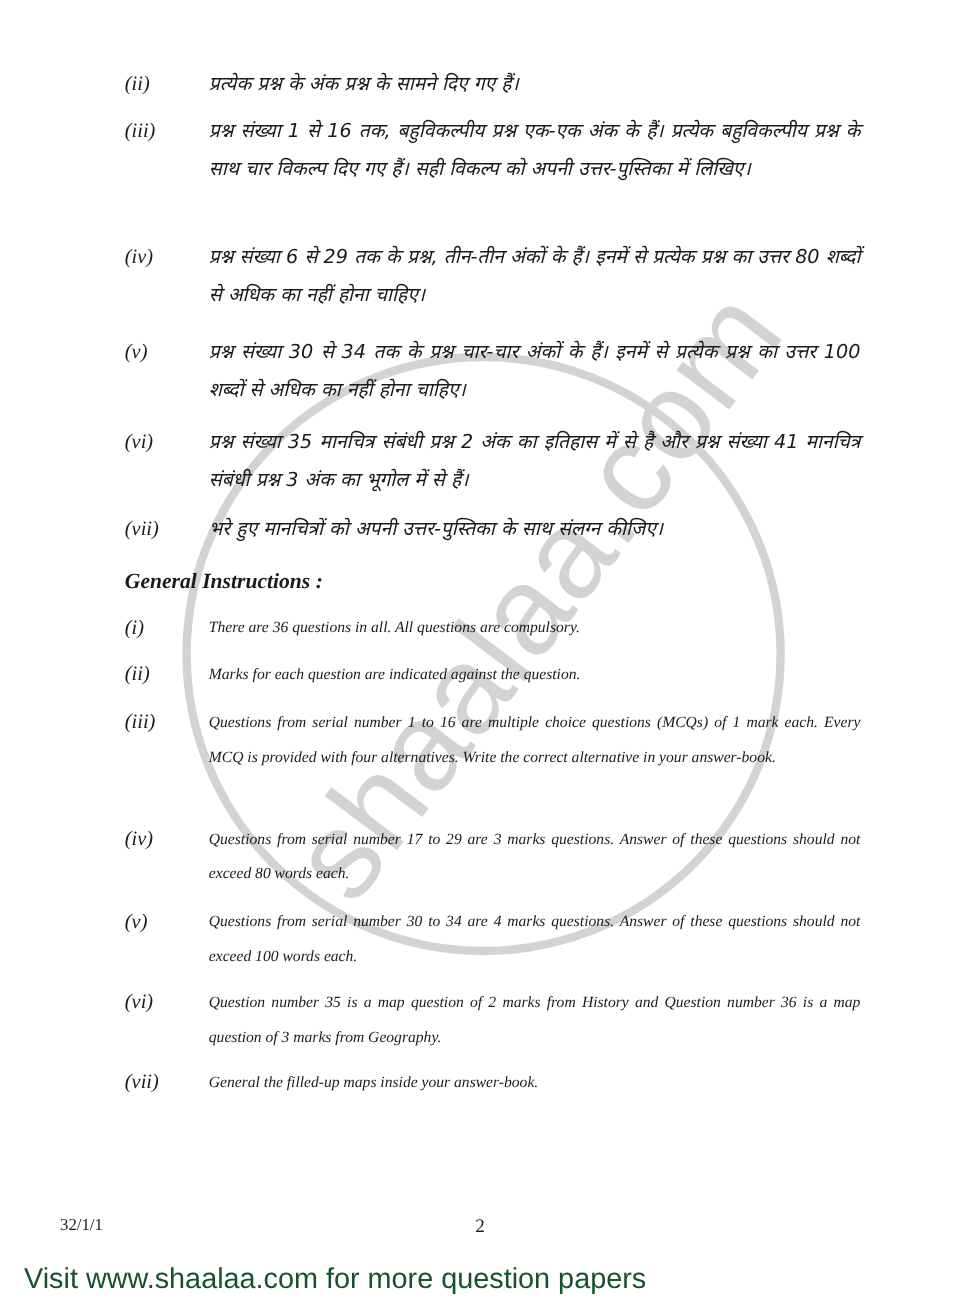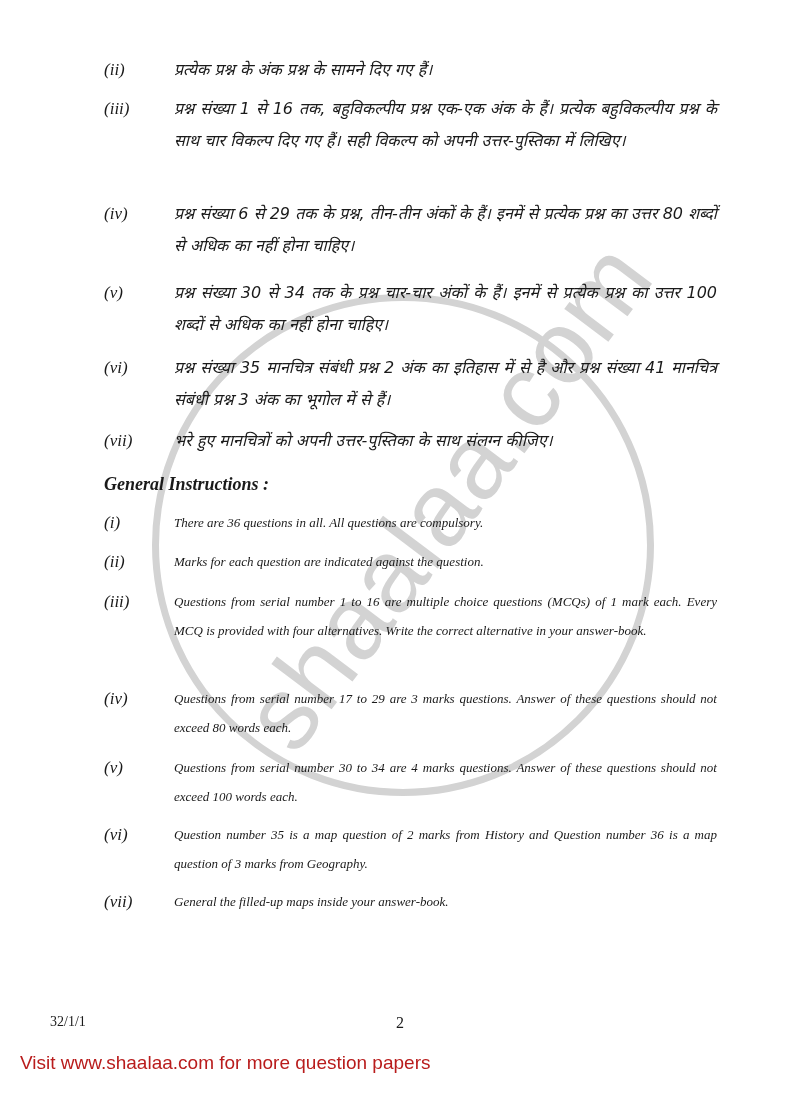--- a/index.html
+++ b/index.html
@@ -106,23 +106,23 @@
     position: absolute;
     left: 396px;
     top: 1014px;
     font-size: 16px;
     font-family: "Liberation Serif", "DejaVu Serif", serif;
   }
   .footer-visit {
     position: absolute;
     left: 20px;
     top: 1052px;
-    font-size: 19px;
+    font-size: 24px;
     font-family: "Liberation Sans", "DejaVu Sans", sans-serif;
-    color: #b91c1c;
+    color: #14532d;
   }
 </style>
 </head>
 <body>
 
 <div class="page">
 
   <div class="watermark-circle"></div>
   <div class="watermark-text">shaalaa.com</div>
 

